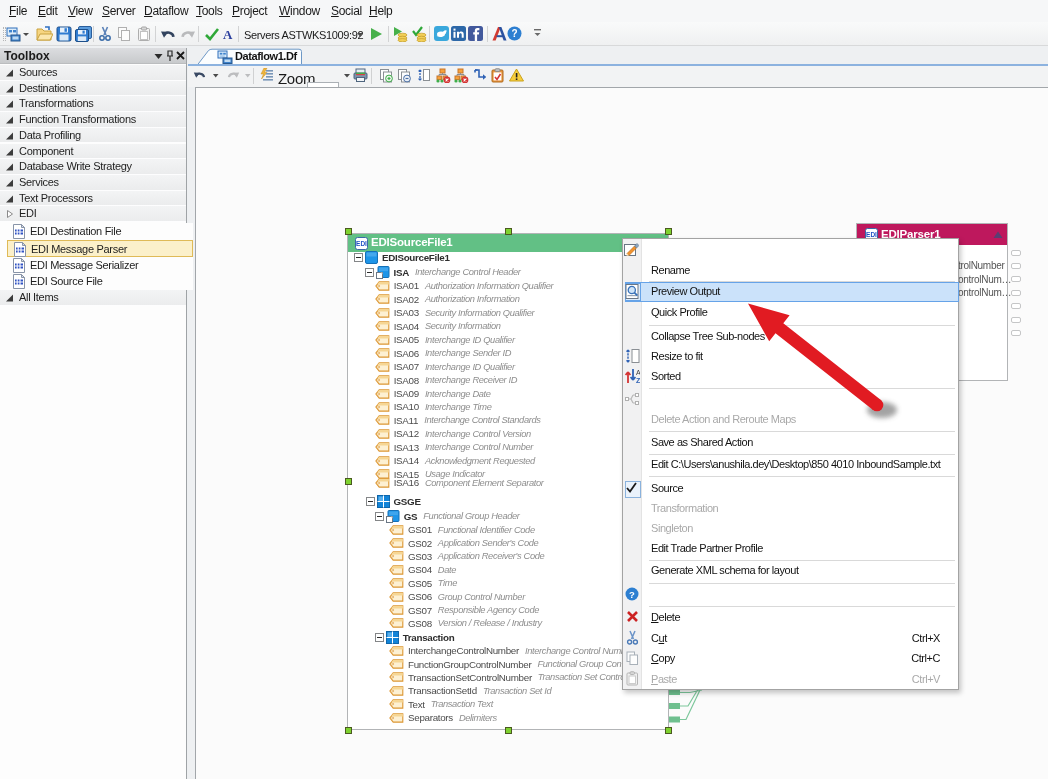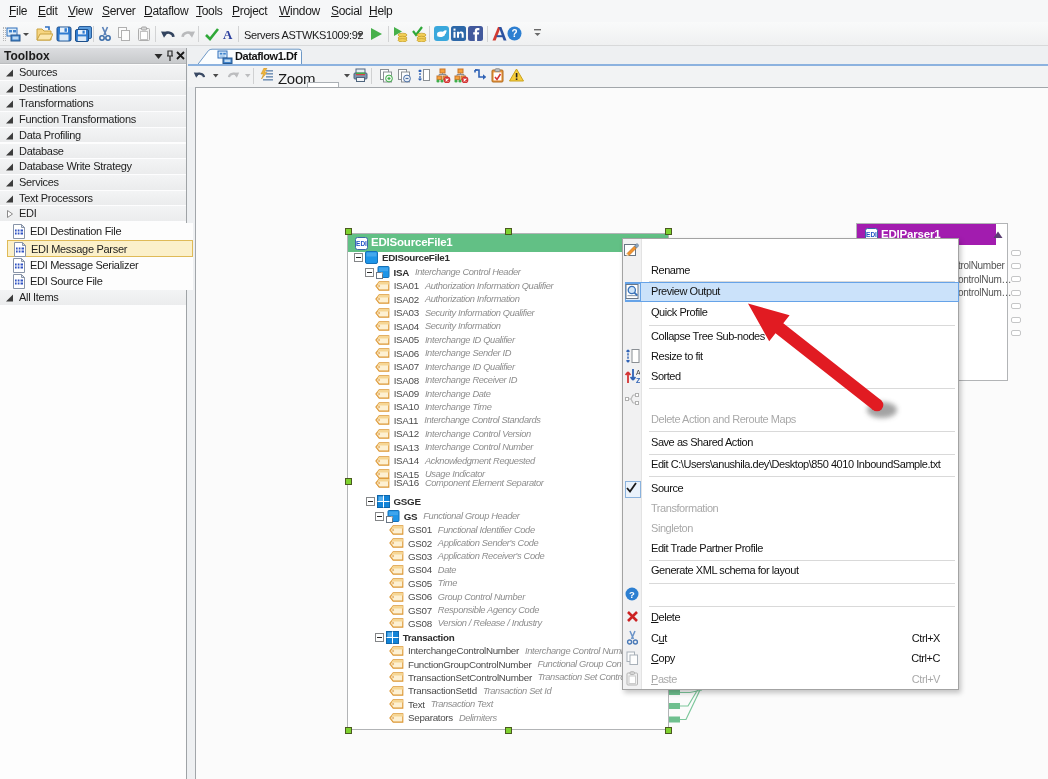--- a/index.html
+++ b/index.html
@@ -46,21 +46,21 @@
 .trow { position:absolute; height:13px; display:flex; align-items:center; white-space:nowrap; z-index:2; }
 .trow .lb { font-size:9.8px; color:#4b4b4b; letter-spacing:-0.3px; margin-left:4px; }
 .trow .lb.b { font-weight:bold; color:#2e2e2e; }
 .trow .ds { font-size:9.3px; color:#8e8e8e; font-style:italic; margin-left:6px; letter-spacing:-0.35px; }
 .exp { width:9px; height:9px; background:#fff; border:1px solid #848688; position:relative; margin-right:2px; flex:none; }
 .exp::after { content:""; position:absolute; left:1px; top:3px; width:5px; height:1px; background:#2b2b2b; }
 .handle { position:absolute; width:7px; height:7px; background:#7ed22f; border:1px solid #4a5a20; z-index:4; }
 
 #parsernode { position:absolute; left:856px; top:223px; width:152px; height:158px;
   background:#fff; border:1px solid #b2b4b6; z-index:2; }
-#parshead { position:absolute; left:0; top:0; width:139px; height:21px; background:#a21caf;text-decoration:underline; }
+#parshead { position:absolute; left:0; top:0; width:150px; height:21px; background:#be185d;text-decoration:underline; }
 #parshead .t { position:absolute; left:24px; top:4px; color:#fff; font-weight:bold; font-size:11.5px; letter-spacing:-0.2px; }
 .prow { position:absolute; left:958px; font-size:10px; letter-spacing:-0.3px; color:#555; z-index:2; }
 .pport { position:absolute; width:10px; height:6px; background:#fff; border:1px solid #c5c6c7; border-radius:2px; z-index:2; }
 
 #ctxmenu { position:absolute; left:622px; top:238px; width:337px; height:452px; background:#fff;
   border:1px solid #a3a3a3; box-shadow:2px 3px 5px rgba(0,0,0,0.22); z-index:10; }
 #gutter { position:absolute; left:0; top:0; width:19px; height:450px; background:#f1f1f2; border-right:1px solid #e3e3e3; }
 .msep { position:absolute; left:26px; right:3px; height:1px; background:#d9d9d9; }
 .mitem { position:absolute; left:28px; right:2px; height:20px; font-size:11px; color:#121212; letter-spacing:-0.45px; white-space:nowrap; }
 .mitem .tx { position:absolute; left:0; top:3px; }
@@ -237,21 +237,21 @@
 <div class="cat" style="top:79.8px">
         <svg class="tri" width="8" height="8">
           <path d="M7 0.5 L7 7.5 L0 7.5 Z" fill="#3c3c3c"></path>
         </svg>
         <span class="lbl">Data Profiling</span>
       </div>
 <div class="cat" style="top:95.5px">
         <svg class="tri" width="8" height="8">
           <path d="M7 0.5 L7 7.5 L0 7.5 Z" fill="#3c3c3c"></path>
         </svg>
-        <span class="lbl">Database</span>
+        <span class="lbl">Component</span>
       </div>
 <div class="cat" style="top:111.19999999999999px">
         <svg class="tri" width="8" height="8">
           <path d="M7 0.5 L7 7.5 L0 7.5 Z" fill="#3c3c3c"></path>
         </svg>
         <span class="lbl">Database Write Strategy</span>
       </div>
 <div class="cat" style="top:126.9px">
         <svg class="tri" width="8" height="8">
           <path d="M7 0.5 L7 7.5 L0 7.5 Z" fill="#3c3c3c"></path>

